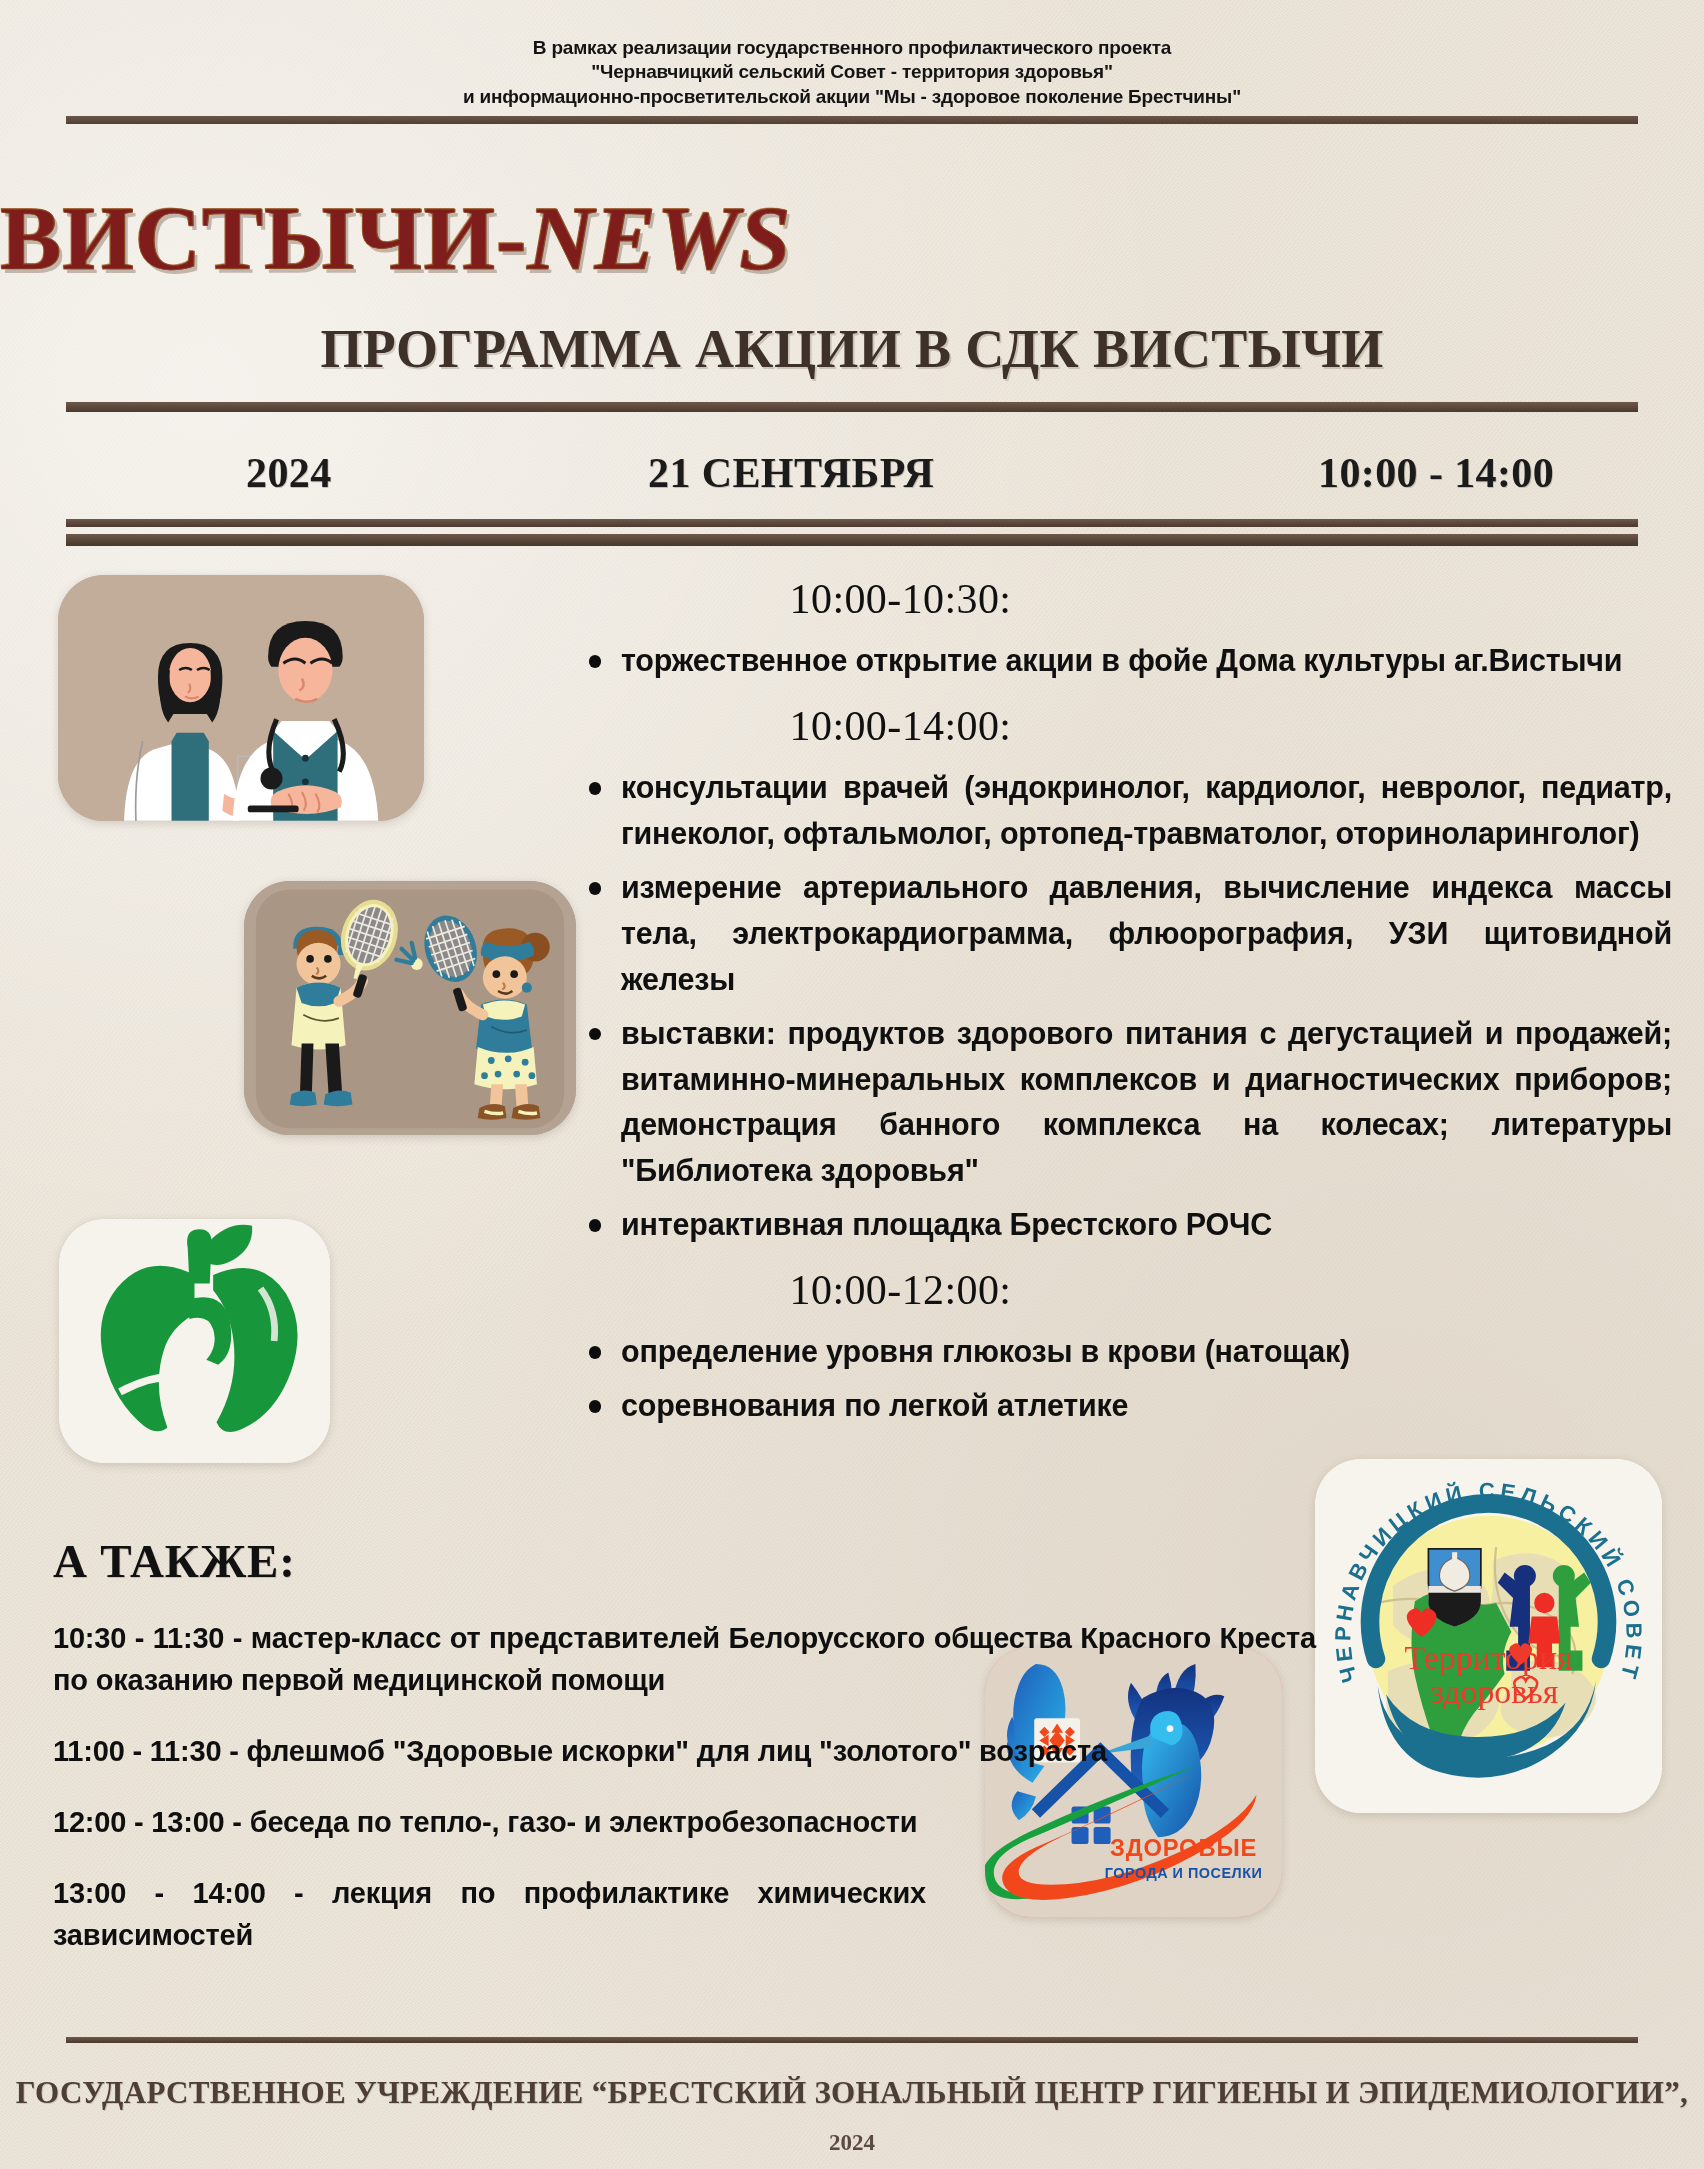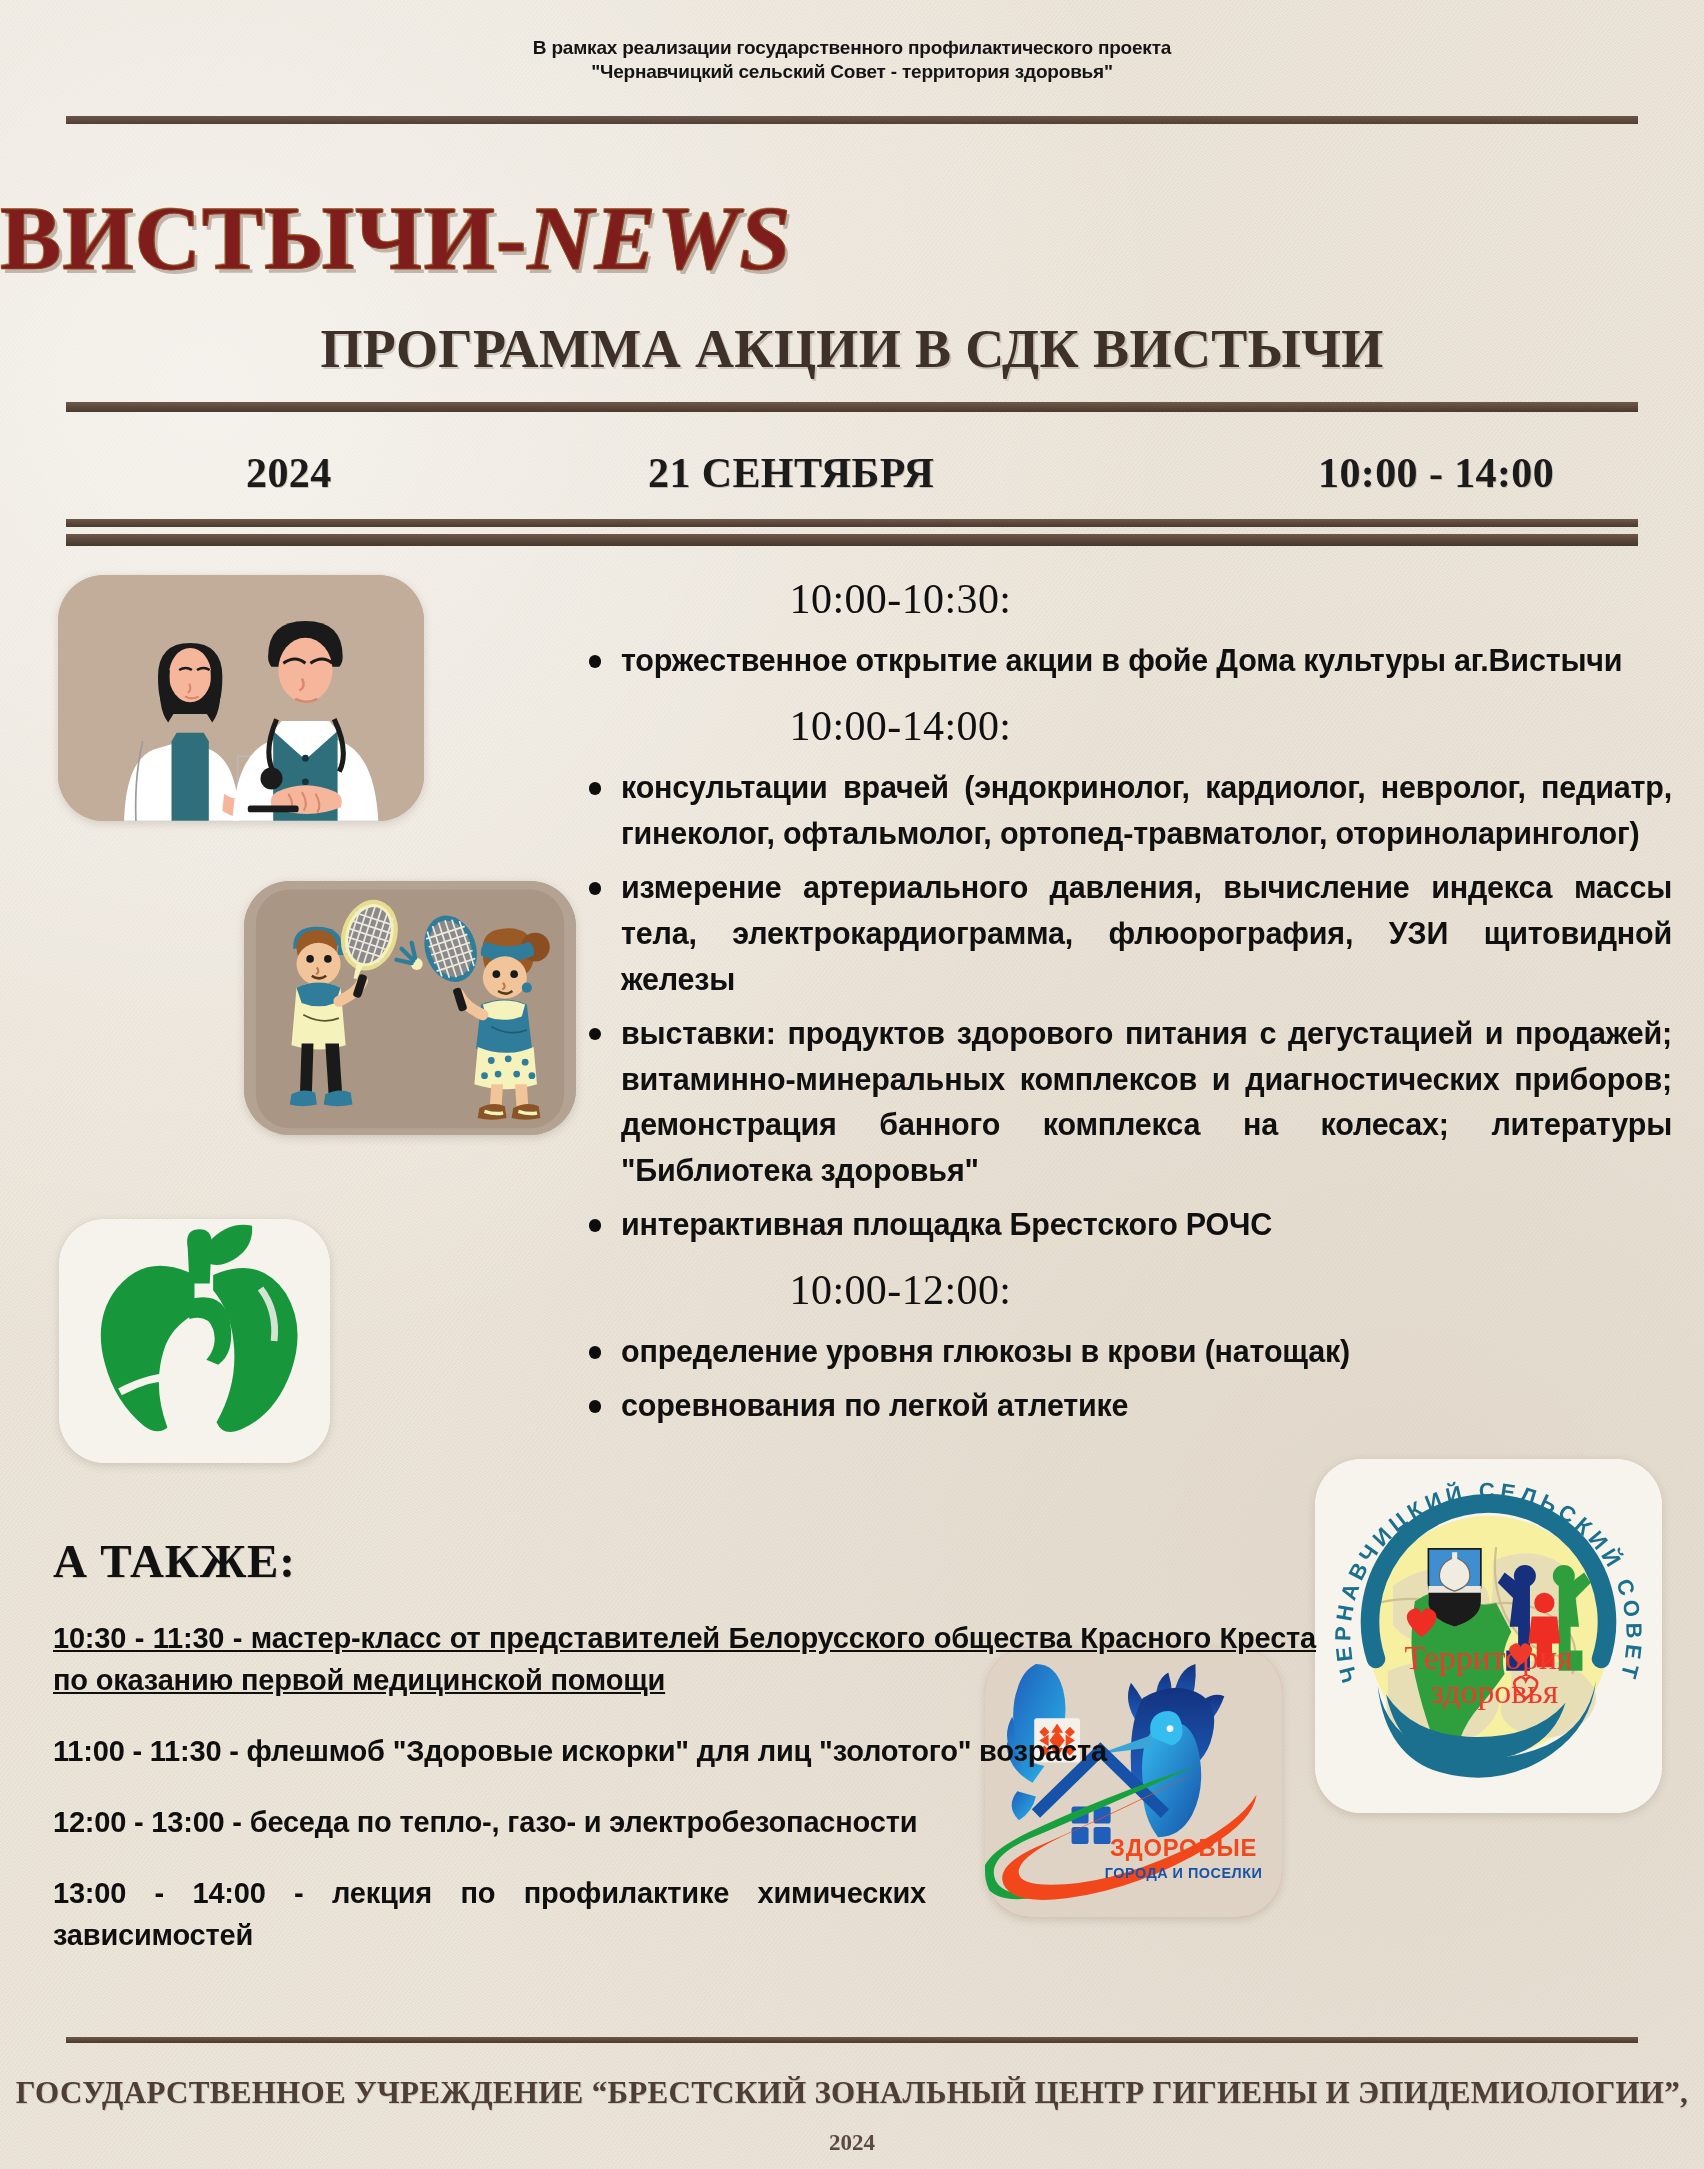--- a/index.html
+++ b/index.html
@@ -151,21 +151,21 @@
     margin:0 0 29px 0;
     text-shadow:0.8px 0.8px 0 rgba(130,112,98,.30);
   }
   .also-line{
     font-size:29px;font-weight:bold;line-height:1.45;
     color:#0f0f0f;margin-bottom:29px;
     text-align:justify;text-justify:inter-word;
     letter-spacing:-0.2px;
   }
   .also-line.short{text-align:left;}
-  #also-0{width:1263px;text-decoration:underline;}
+  #also-0{width:1263px;}
   #also-1{width:1263px;}
   #also-2{width:763px;}
   #also-3{width:873px;}
   #also-4{width:873px;}
 
   
   .rule-foot{left:66px;right:66px;top:2037px;height:6px;
      background:linear-gradient(180deg,#6e5849 0%,#4b3a30 100%);}
   .footer{
     position:absolute;left:0;right:0;top:2075px;text-align:center;
@@ -189,20 +189,21 @@
 </head>
 <body>
 
 <div class="paper"></div>
 
 <div class="page">
 
   <div class="kicker">
     <div>В рамках реализации государственного профилактического проекта</div>
     <div>"Чернавчицкий сельский Совет - территория здоровья"</div>
+    <div>и информационно-просветительской акции "Мы - здоровое поколение Брестчины"</div>
   </div>
 
   <div class="rule rule-top"></div>
 
   <div class="wordmark">
     <span>ВИСТЫЧИ-</span><span class="latin">NEWS</span>
   </div>
 
   <div class="subtitle">ПРОГРАММА АКЦИИ В СДК ВИСТЫЧИ</div>
 

